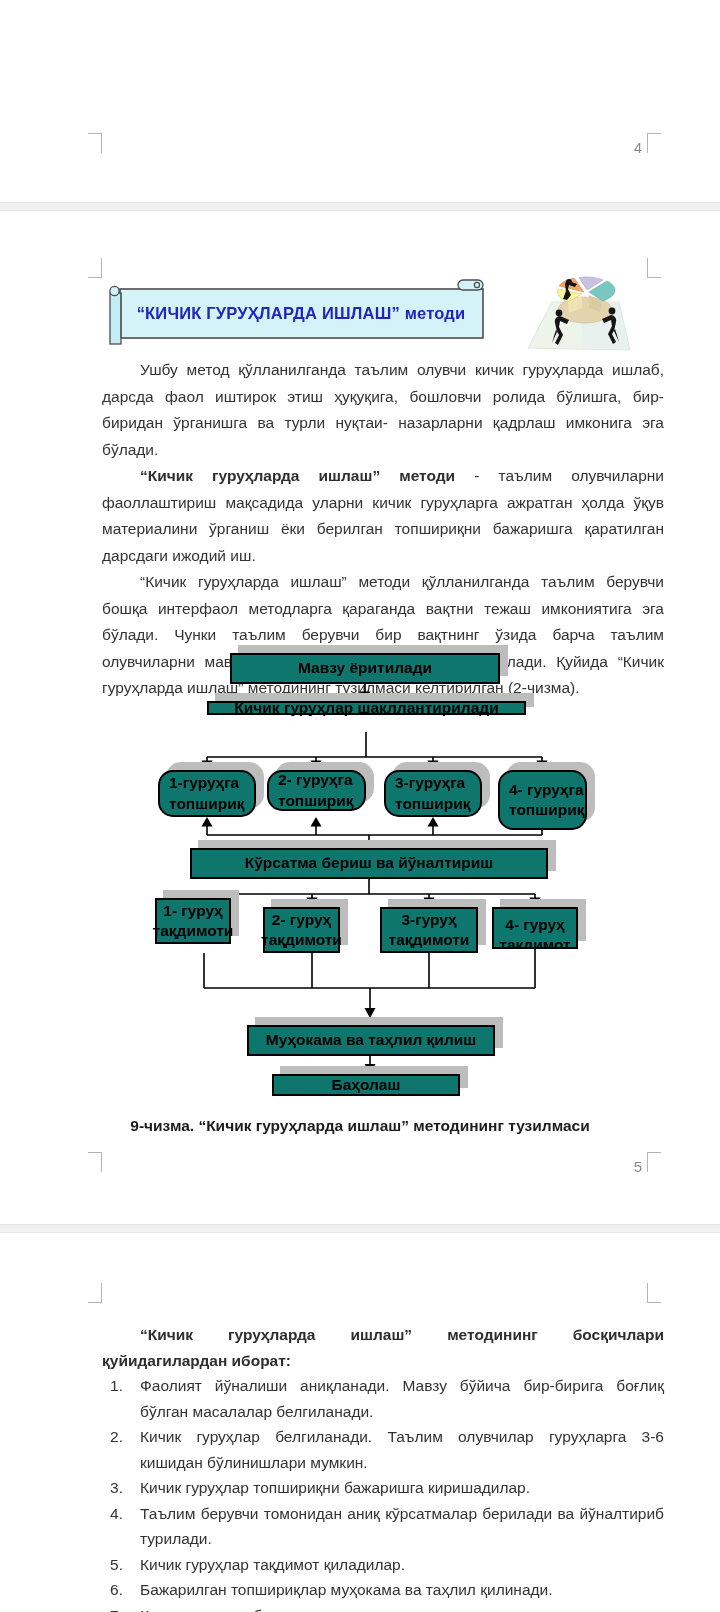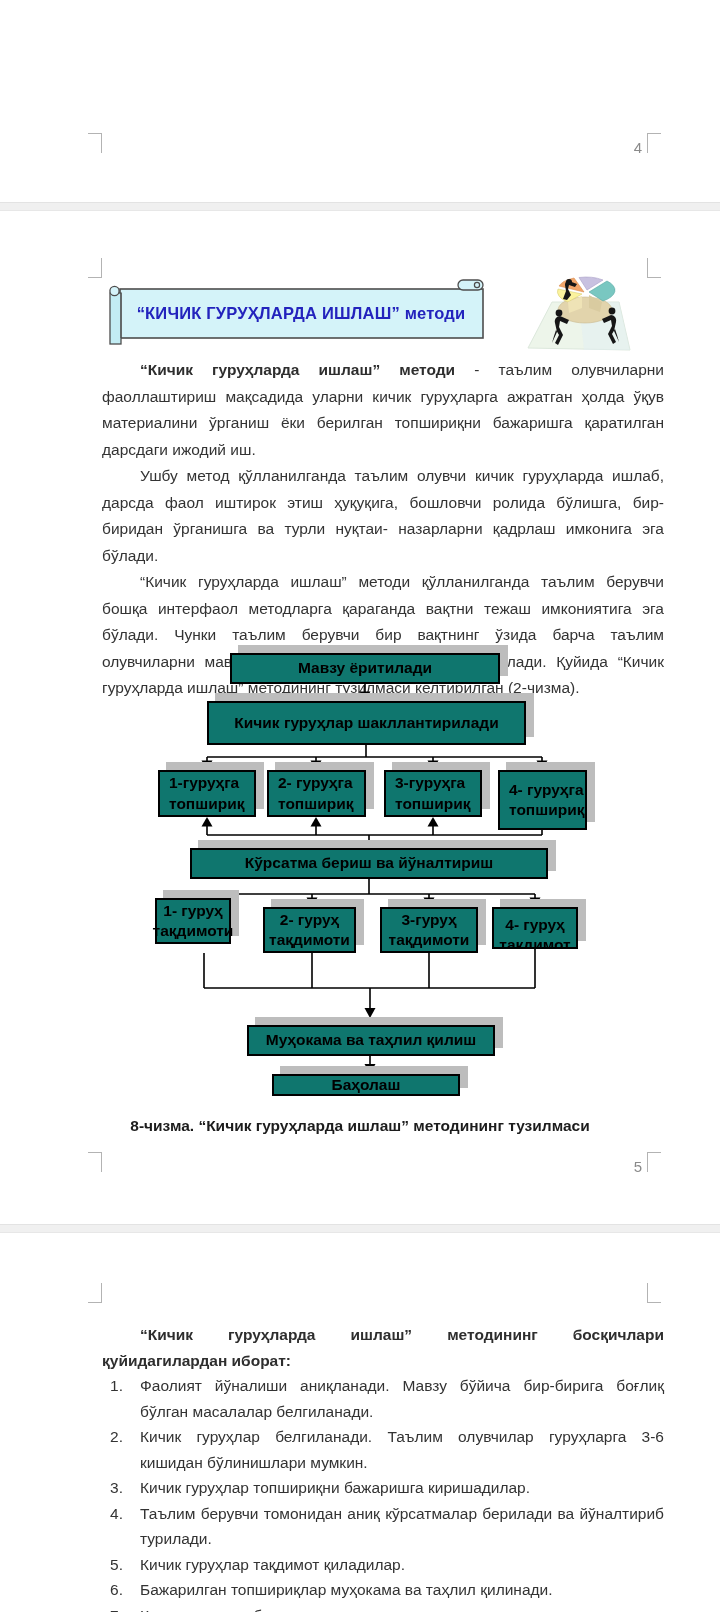--- a/index.html
+++ b/index.html
@@ -32,30 +32,30 @@
     font-size:15.5px;line-height:26.5px;text-align:justify;}
   .p5-text p{margin:0;text-indent:38px;}
   .p5-text b{color:#2e2e2e;}
   
   .diagram{position:absolute;left:0;top:645px;width:720px;height:470px;}
   .diagram svg.conn{position:absolute;left:0;top:0;z-index:0;}
   .fbox{position:absolute;z-index:1;background:#0f766e;border:2px solid #000;
     box-shadow:8px -8px 0 #bdbdbd;box-sizing:border-box;
     display:flex;align-items:center;justify-content:center;text-align:center;
     font-weight:bold;font-size:15.5px;color:#000;line-height:1.3;white-space:pre-line;}
-  .fbox.left{justify-content:flex-start;text-align:left;padding-left:9px;}
+  .fbox.left{justify-content:flex-start;text-align:left;padding-left:9px;border-radius:15px;}
   .bx-a{left:230px;top:8px;width:270px;height:31px;}
-  .bx-b{left:207px;top:56px;width:319px;height:44px;}
+  .bx-b{left:207px;top:56px;width:319px;height:14px;}
   .bx-t1{left:158px;top:125px;width:98px;height:47px;}
-  .bx-t2{left:267px;top:125px;width:99px;height:47px;}
+  .bx-t2{left:267px;top:125px;width:99px;height:41px;}
   .bx-t3{left:384px;top:125px;width:98px;height:47px;}
   .bx-t4{left:498px;top:125px;width:89px;height:60px;}
   .bx-c{left:190px;top:203px;width:358px;height:31px;}
   .bx-p1{left:155px;top:253px;width:76px;height:46px;}
-  .bx-p2{left:263px;top:262px;width:93px;height:46px;}
+  .bx-p2{left:263px;top:262px;width:77px;height:46px;}
   .bx-p3{left:380px;top:262px;width:98px;height:46px;}
   .bx-p4{left:492px;top:262px;width:86px;height:42px;overflow:hidden;align-items:flex-start;padding-top:6px;}
   .bx-d{left:247px;top:380px;width:248px;height:31px;}
   .bx-e{left:272px;top:429px;width:188px;height:22px;}
   .caption{position:absolute;left:0;top:1117px;width:720px;text-align:center;
     font-weight:bold;font-size:15.5px;color:#1c1c1c;}
   
   .p6-text{position:absolute;left:102px;top:1322px;width:562px;
     font-size:15.5px;line-height:25.5px;text-align:justify;color:#2e2e2e;}
   .p6-text .heading{margin:0;text-indent:38px;font-weight:bold;}
@@ -105,24 +105,24 @@
       <path d="M30 75 l5-11 -2-9 c-1-4 2-7 5-7 l9 4 -2 4 -7-3 -1 6 4 8 -5 10 -3-2 4-8 -3-5 -2 6 z"></path>
       <circle cx="90" cy="43" r="3.4"></circle>
       <path d="M97 74 l-5-11 2-9 c1-4 -2-7 -5-7 l-9 4 2 4 7-3 1 6 -4 8 5 10 3-2 -4-8 3-5 2 6 z"></path>
       <circle cx="47" cy="14" r="3"></circle>
       <path d="M41 31 l3-8 -1-6 c0-3 2-5 4-4 l8 3 -2 3 -6-2 -1 4 3 6 -4 5 z"></path>
     </g>
   </svg>
 
   <div class="p5-text">
     <p>
-      <b>“Кичик гуруҳларда ишлаш” методи</b><span> - таълим олувчиларни фаоллаштириш мақсадида уларни кичик гуруҳларга ажратган ҳолда ўқув материалини ўрганиш ёки берилган топшириқни бажаришга қаратилган дарсдаги ижодий иш.</span>
+      <b></b><span>Ушбу метод қўлланилганда таълим олувчи кичик гуруҳларда ишлаб, дарсда фаол иштирок этиш ҳуқуқига, бошловчи ролида бўлишга, бир-биридан ўрганишга ва турли нуқтаи- назарларни қадрлаш имконига эга бўлади.</span>
     </p>
     <p>
-      <b></b><span>Ушбу метод қўлланилганда таълим олувчи кичик гуруҳларда ишлаб, дарсда фаол иштирок этиш ҳуқуқига, бошловчи ролида бўлишга, бир-биридан ўрганишга ва турли нуқтаи- назарларни қадрлаш имконига эга бўлади.</span>
+      <b>“Кичик гуруҳларда ишлаш” методи</b><span> - таълим олувчиларни фаоллаштириш мақсадида уларни кичик гуруҳларга ажратган ҳолда ўқув материалини ўрганиш ёки берилган топшириқни бажаришга қаратилган дарсдаги ижодий иш.</span>
     </p>
     <p>
       <b></b><span>“Кичик гуруҳларда ишлаш” методи қўлланилганда таълим берувчи бошқа интерфаол методларга қараганда вақтни тежаш имкониятига эга бўлади. Чунки таълим берувчи бир вақтнинг ўзида барча таълим олувчиларни мавзуга жалб эта олади ва баҳолай олади. Қуйида “Кичик гуруҳларда ишлаш” методининг тузилмаси келтирилган (2-чизма).</span>
     </p>
   </div>
 
   <div class="diagram">
     <svg class="conn" width="720" height="470" viewBox="0 0 720 470">
       <g stroke="#000" stroke-width="1.6" fill="none">
         <path d="M365 39 V47"></path>
@@ -171,21 +171,21 @@
     <div class="fbox bx-p2">2- гуруҳ
 тақдимоти</div>
     <div class="fbox bx-p3">3-гуруҳ
 тақдимоти</div>
     <div class="fbox bx-p4">4- гуруҳ
 тақдимот</div>
     <div class="fbox bx-d">Муҳокама ва таҳлил қилиш</div>
     <div class="fbox bx-e">Баҳолаш</div>
   </div>
 
-  <div class="caption">8-чизма. “Кичик гуруҳларда ишлаш” методининг тузилмаси</div>
+  <div class="caption">9-чизма. “Кичик гуруҳларда ишлаш” методининг тузилмаси</div>
 
   <div class="cmark cm-bl" style="left:88px;top:1152px;"></div>
   <div class="cmark cm-br" style="left:647px;top:1152px;"></div>
   <div class="pagenum" style="left:600px;top:1158px;">5</div>
 
   <div class="page-sep sep2"></div>
 
   <div class="cmark cm-tl" style="left:88px;top:1283px;"></div>
   <div class="cmark cm-tr" style="left:647px;top:1283px;"></div>
 

